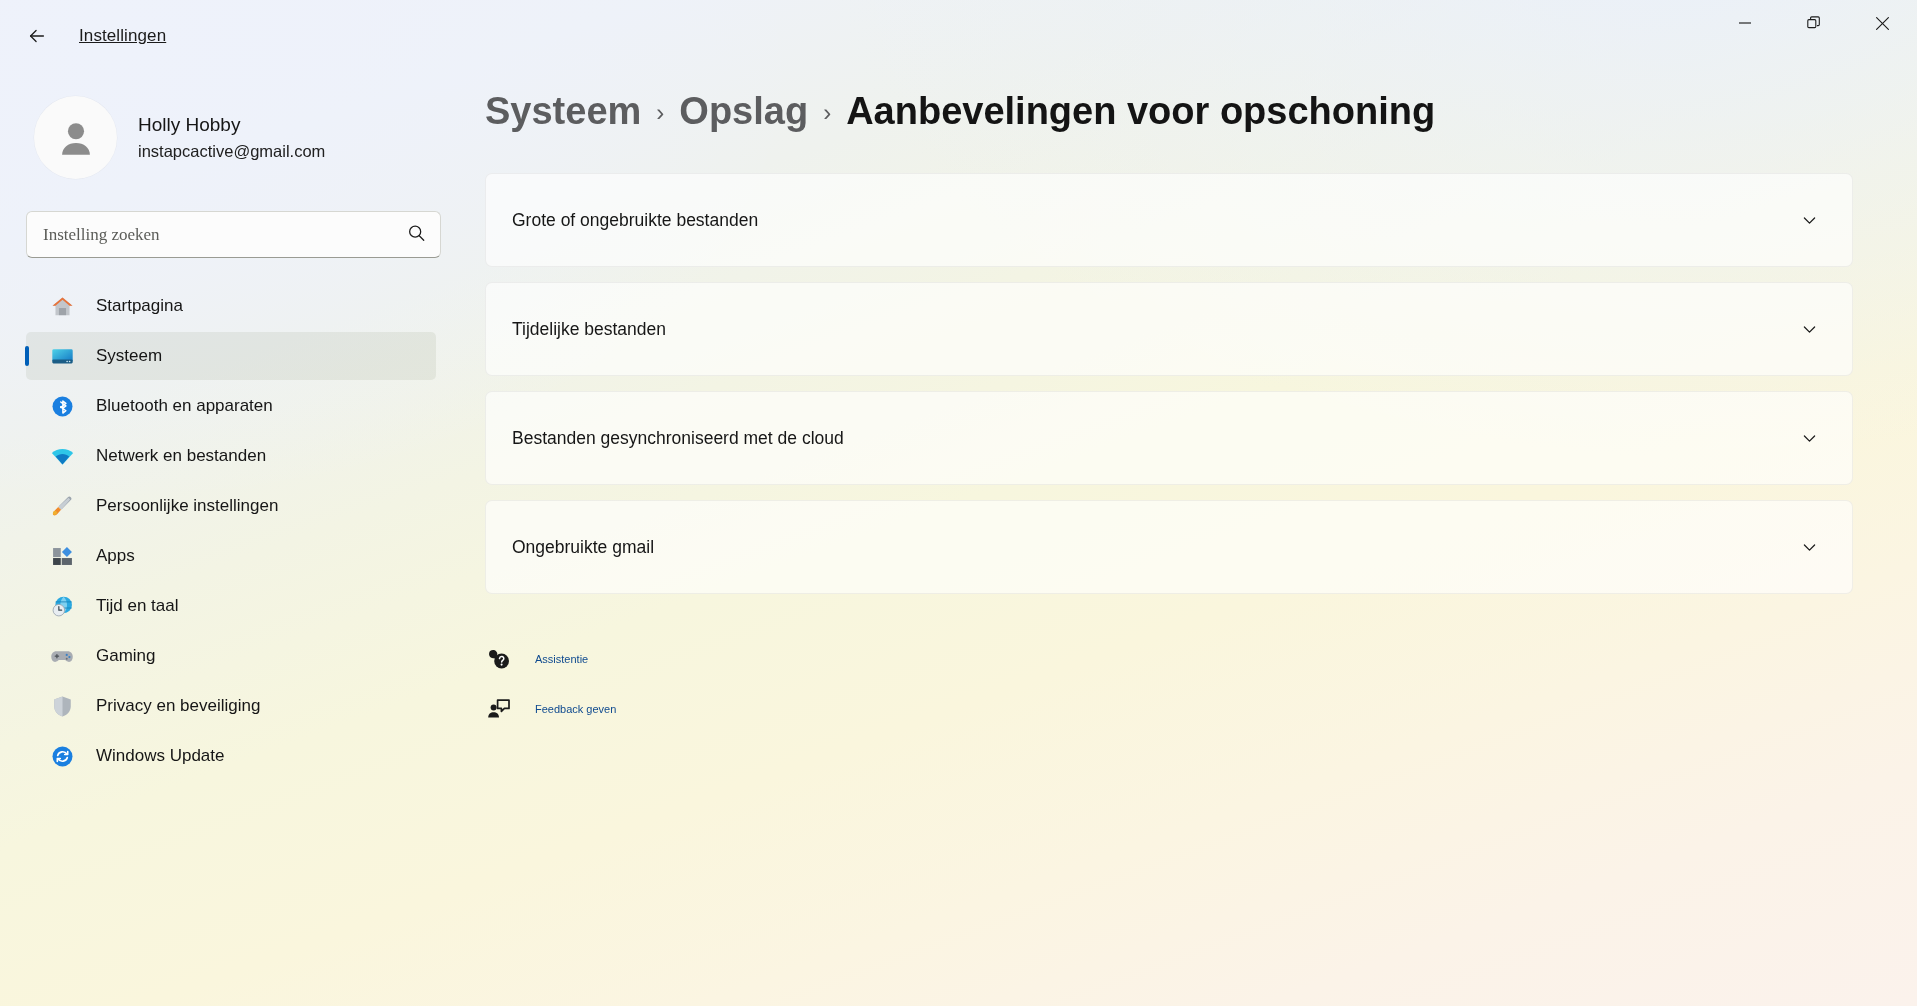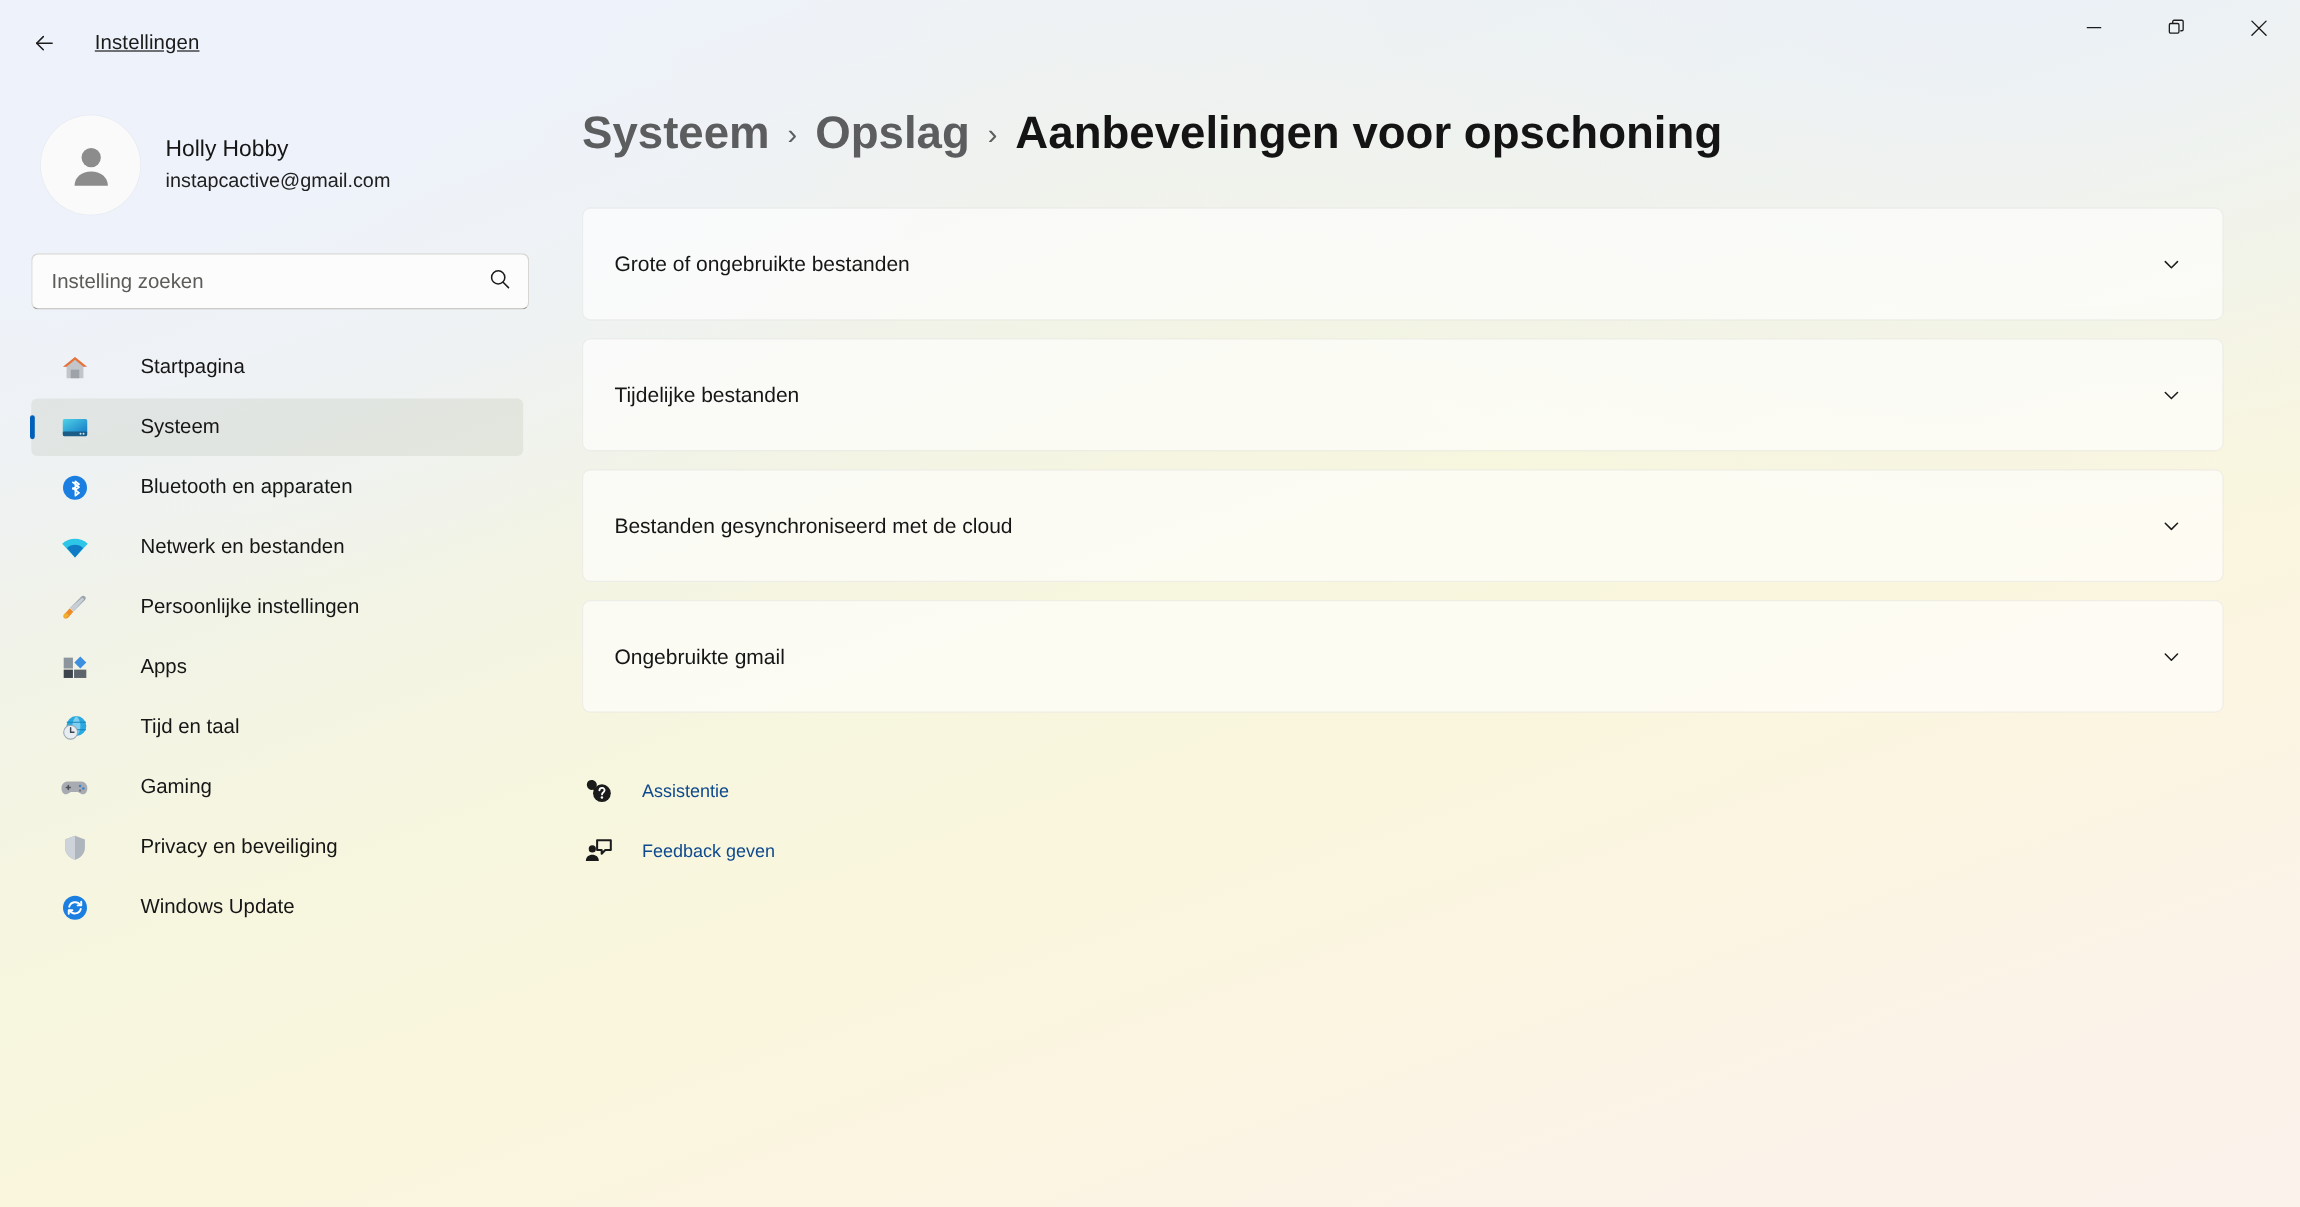--- a/index.html
+++ b/index.html
@@ -120,21 +120,21 @@
     width: 415px;
     height: 47px;
     border-radius: 6px;
     background: #fcfcfc;
     border: 1px solid #d6d7d2;
     border-bottom: 1.6px solid #9a9b93;
     font-size: 17px;
     color: #1a1a1a;
     padding: 0 46px 0 16px;
     outline: none;
-    font-family: Liberation Sans, sans-serif;
+    font-family: Liberation Serif, serif;
   }
   .searchbox::placeholder { color: #5b5c58; }
   .search-icon {
     position: absolute;
     right: 15px; top: 50%;
     transform: translateY(-50%);
     pointer-events: none;
   }
 
   .navlist {
@@ -155,21 +155,20 @@
   .navitem {
     position: relative;
     display: flex;
     align-items: center;
     height: 48px;
     margin: 2px 0 2px 26px;
     width: 410px;
     border-radius: 5px;
     cursor: pointer;
     padding-left: 22px;
-    gap: 21px;
   }
   .navitem.selected { background: rgba(120,125,90,0.11); }
   .navitem.selected::before {
     content: "";
     position: absolute;
     left: -1px; top: 50%;
     transform: translateY(-50%);
     width: 4px; height: 20px;
     border-radius: 2px;
     background: #005fb8;
@@ -251,21 +250,21 @@
     width: fit-content;
     cursor: pointer;
   }
   .link-icon {
     width: 28px; height: 28px;
     display: flex; align-items: center; justify-content: center;
     margin-right: 22px;
     flex: none;
   }
   .link-text {
-    font-size: 15px;
+    font-size: 11px;
     color: #0f4a8f;
   }
 </style>
 </head>
 <body>
 
 <div id="app">
 
   <div class="titlebar">
     <button class="back-btn" aria-label="Terug">

